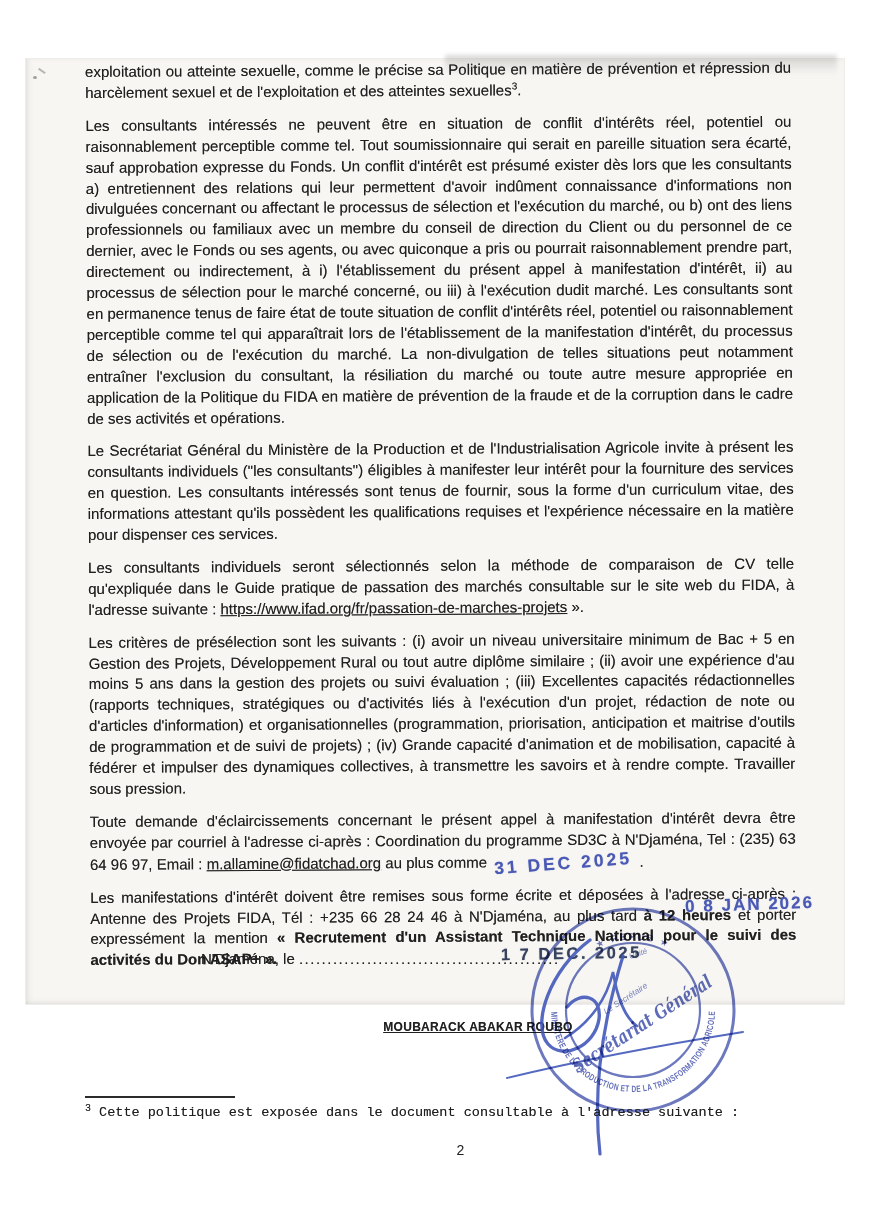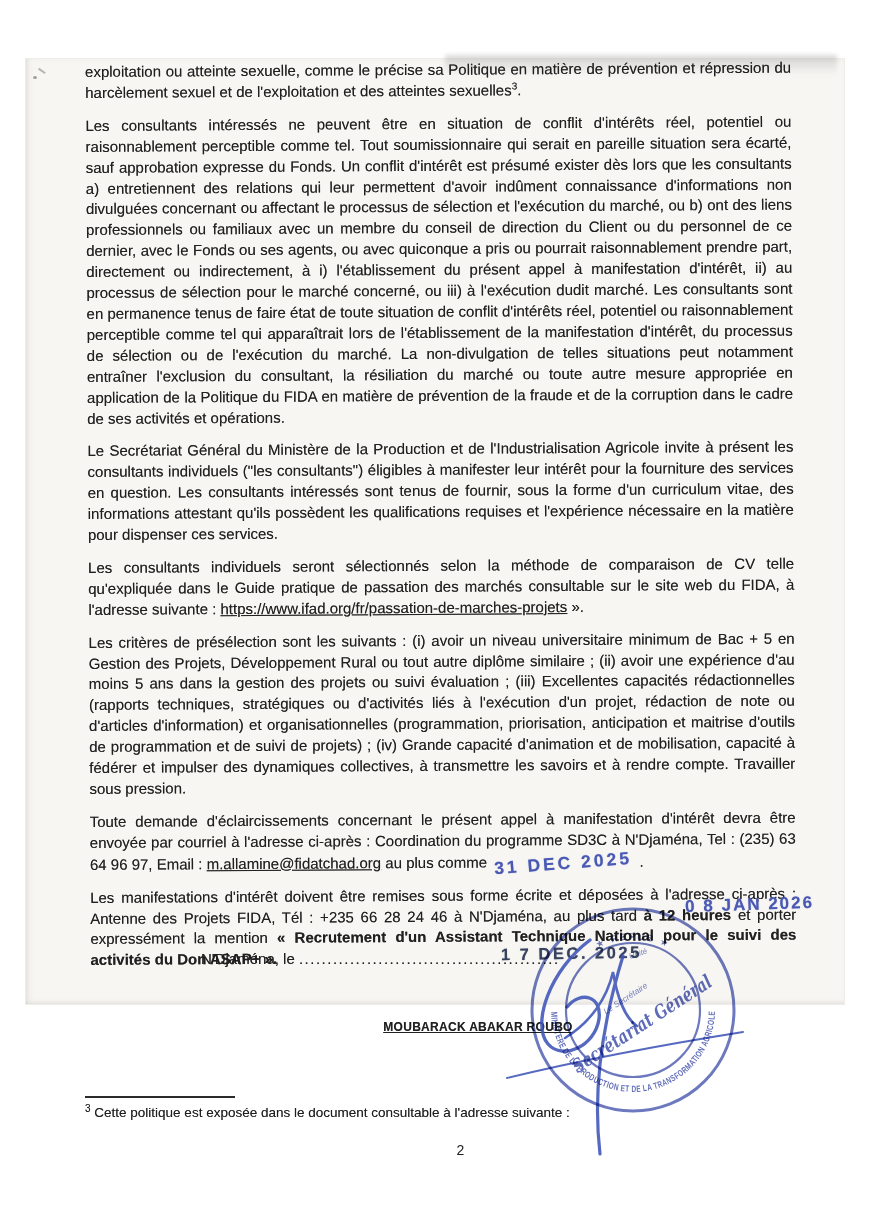--- a/index.html
+++ b/index.html
@@ -38,21 +38,21 @@
                text-shadow:0 0 1px rgba(55,66,94,.6);white-space:nowrap;}
   .sig-titles{margin:14px 0 0 80px;width:626px;text-align:center;font-weight:bold;line-height:20.5px;}
   .sig-name{margin:51px 0 0 80px;width:626px;text-align:center;font-weight:bold;
             text-decoration:underline;font-size:12px;letter-spacing:.3px;}
 
   .signature-svg{position:absolute;left:470px;top:868px;width:270px;height:232px;pointer-events:none;}
   .seal-svg{position:absolute;left:493px;top:837px;width:230px;height:230px;pointer-events:none;
             mix-blend-mode:multiply;opacity:.92;}
 
   .footnote{position:absolute;left:60px;top:1038px;width:706px;font-size:13.5px;line-height:20px;
-            color:#202020;text-shadow:0 0 .4px rgba(20,20,20,.5);}
+            color:#202020;text-shadow:0 0 .4px rgba(20,20,20,.5);font-family:Liberation Mono, monospace;}
   .footnote-rule{width:150px;border-top:2px solid #2b2b2b;margin-bottom:5px;}
   .page-number{position:absolute;left:60px;top:1084px;width:706px;text-align:center;
                padding-left:45px;box-sizing:border-box;font-size:14px;color:#202020;}
 </style>
 </head>
 <body>
 
 <div class="canvas">
   <div class="paper">
 

